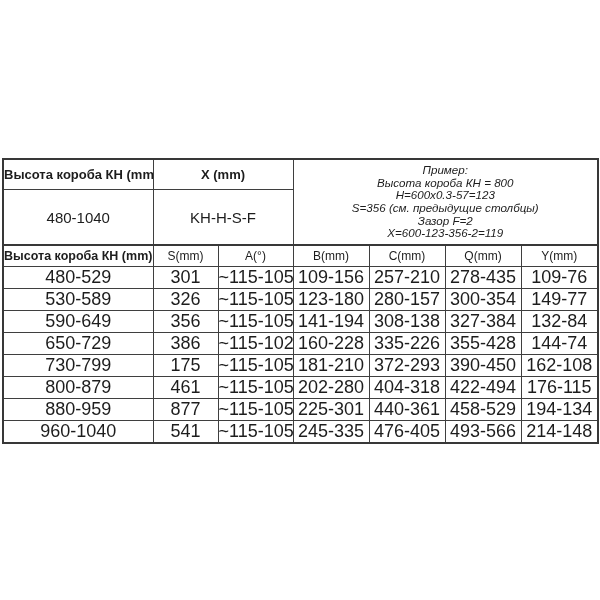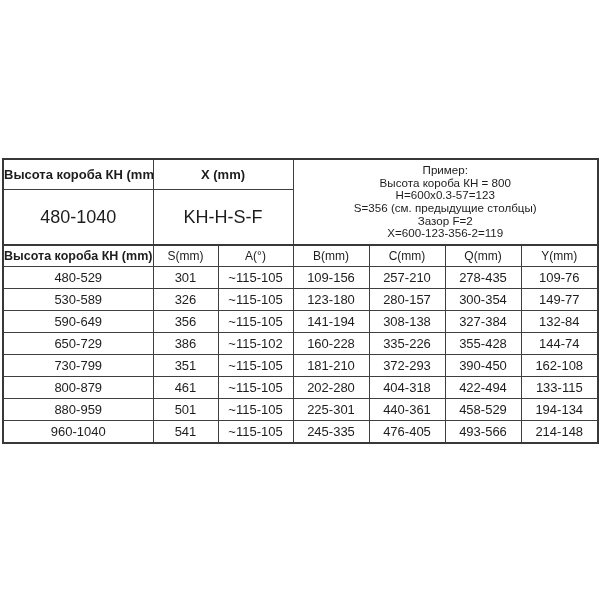--- a/index.html
+++ b/index.html
@@ -32,44 +32,45 @@
     padding: 0;
     overflow: hidden;
     white-space: nowrap;
   }
   td.top-header {
     font-weight: bold;
     font-size: 13px;
     height: 29px;
   }
   td.top-value {
-    font-size: 18px;
+    font-size: 15px;
     height: 54px;
   }
   td.example-cell {
     text-align: left;
     vertical-align: top;
     padding: 5px 0 0 13px;
     font-size: 11.6px;
     line-height: 12.7px;
     white-space: normal;
+    font-style: italic;
   }
   tr.main-header td {
     border-top: 2px solid #383838;
     height: 20px;
   }
   td.main-kh-header {
     font-weight: bold;
     font-size: 12.5px;
   }
   td.col-header {
     font-size: 12px;
   }
   tbody.data-rows td {
-    font-size: 13px;
+    font-size: 18px;
     height: 21px;
   }
 </style>
 </head>
 <body>
 
 <div class="sheet">
   <table class="spec">
     <colgroup>
       <col style="width:150px">
@@ -139,39 +140,39 @@
           <td>650-729</td>
           <td>386</td>
           <td>~115-102</td>
           <td>160-228</td>
           <td>335-226</td>
           <td>355-428</td>
           <td>144-74</td>
         </tr>
         <tr>
           <td>730-799</td>
-          <td>351</td>
+          <td>175</td>
           <td>~115-105</td>
           <td>181-210</td>
           <td>372-293</td>
           <td>390-450</td>
           <td>162-108</td>
         </tr>
         <tr>
           <td>800-879</td>
           <td>461</td>
           <td>~115-105</td>
           <td>202-280</td>
           <td>404-318</td>
           <td>422-494</td>
-          <td>133-115</td>
+          <td>176-115</td>
         </tr>
         <tr>
           <td>880-959</td>
-          <td>501</td>
+          <td>877</td>
           <td>~115-105</td>
           <td>225-301</td>
           <td>440-361</td>
           <td>458-529</td>
           <td>194-134</td>
         </tr>
         <tr>
           <td>960-1040</td>
           <td>541</td>
           <td>~115-105</td>

